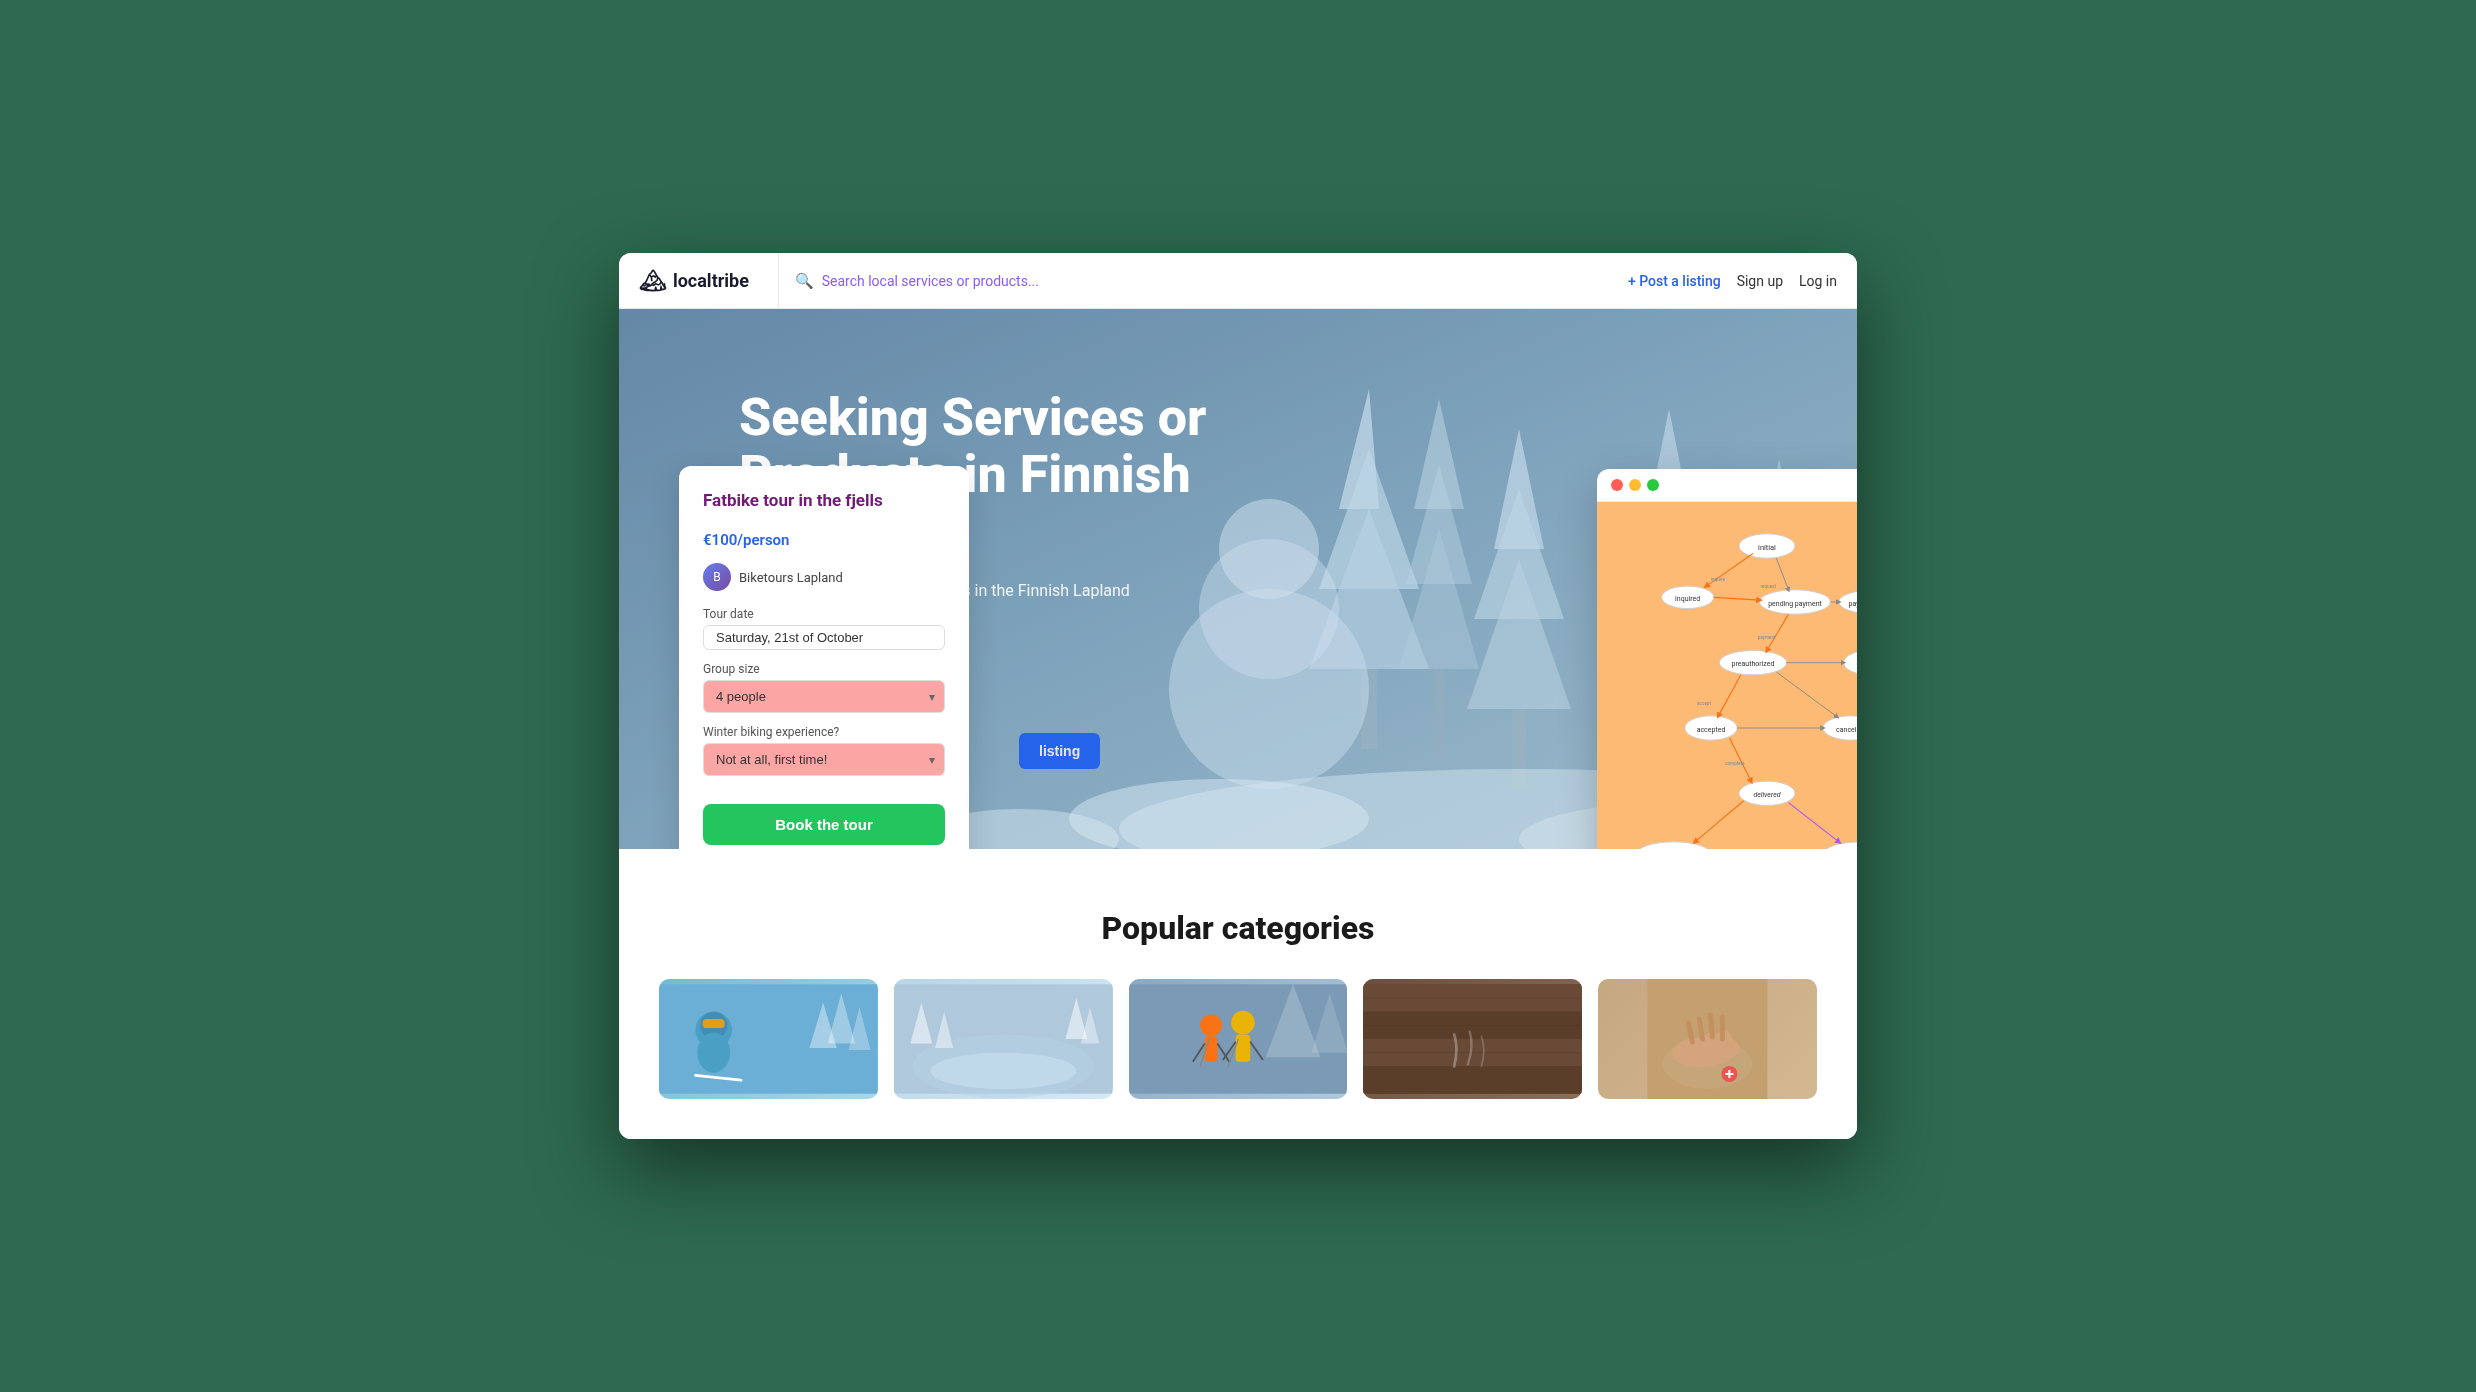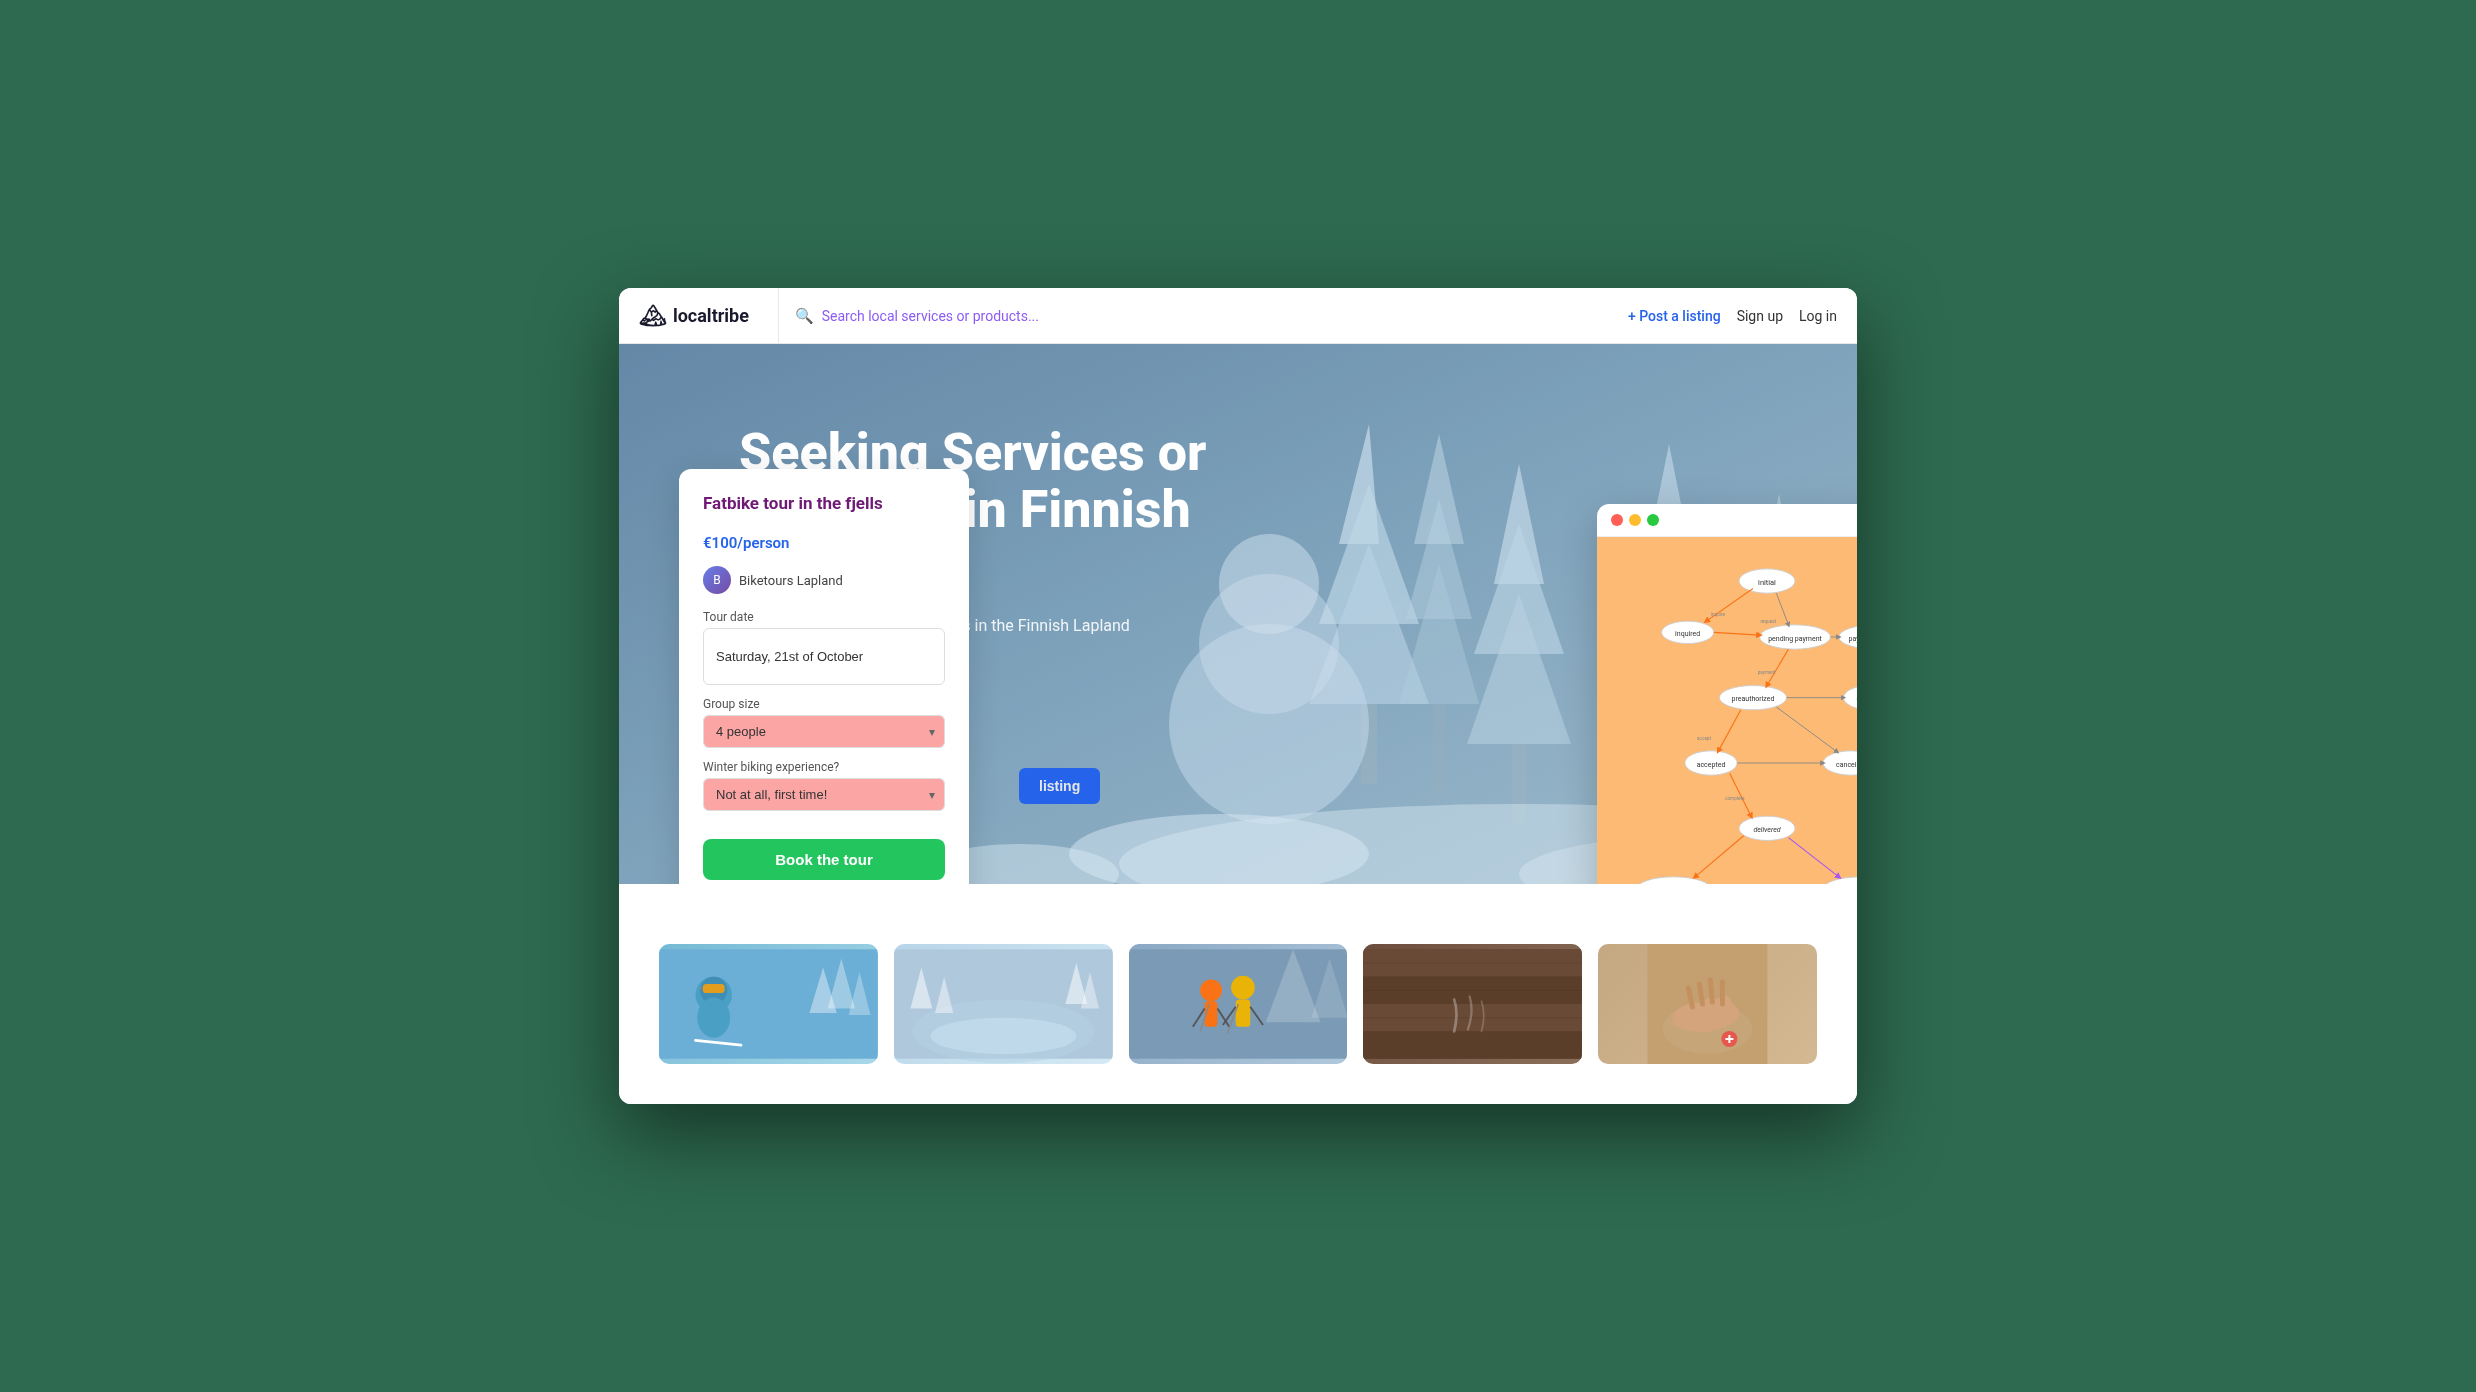--- a/index.html
+++ b/index.html
@@ -155,21 +155,21 @@
     .booking-field {
       margin-bottom: 12px;
     }
     .booking-label {
       font-size: 12px;
       color: #555;
       margin-bottom: 4px;
     }
     .booking-input {
       width: 100%;
-      padding: 20px 12px;
+      padding: 4px 12px;
       border: 1px solid #ddd;
       border-radius: 6px;
       font-size: 13px;
       color: #333;
       background: #fff;
     }
     .booking-select {
       width: 100%;
       padding: 8px 12px;
       border: 1px solid #ddd;
@@ -526,20 +526,21 @@
           <text x="148" y="75" font-size="5" fill="#888">request</text>
           <text x="145" y="130" font-size="5" fill="#888">payment</text>
           <text x="80" y="200" font-size="5" fill="#888">accept</text>
           <text x="110" y="265" font-size="5" fill="#888">complete</text>
         </svg>
       </div>
     </div>
   </div>
 
   <div class="categories-section">
+    <h2 class="section-title">Popular categories</h2>
     <div class="category-grid">
       <div class="category-card cat-bg-1">
         <svg viewBox="0 0 240 120" width="100%" height="100%">
           <rect width="240" height="120" fill="#6baed6"></rect>
 
           <circle cx="60" cy="50" r="20" fill="#4a9fc4"></circle>
           <circle cx="60" cy="45" r="15" fill="#3d89b3" opacity="0.8"></circle>
 
           <rect x="48" y="38" width="24" height="10" rx="4" fill="#f59e0b" opacity="0.9"></rect>
           <line x1="48" y1="43" x2="44" y2="43" stroke="#888" stroke-width="1.5"></line>

